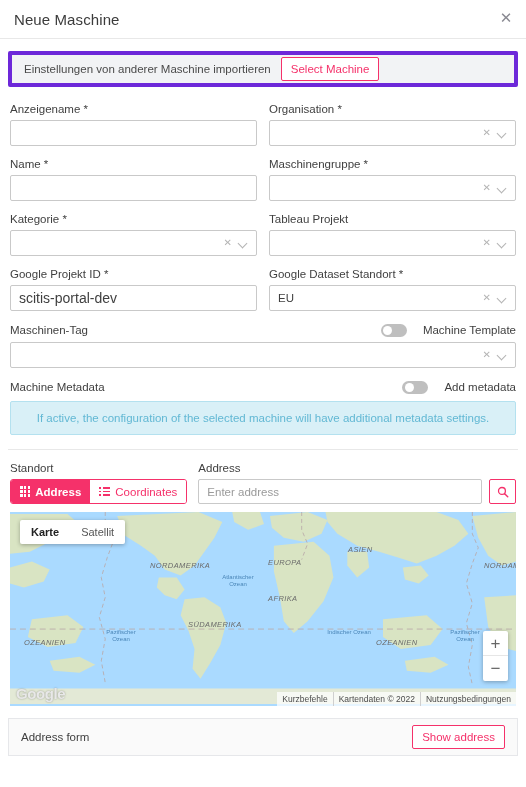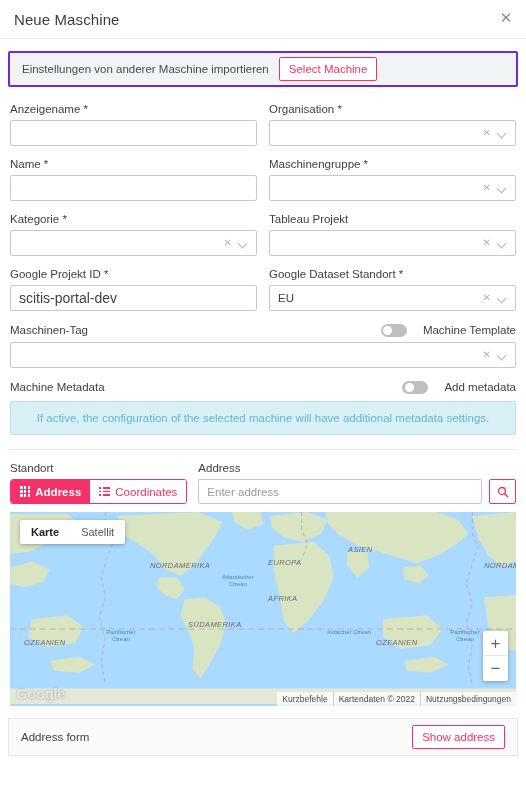--- a/index.html
+++ b/index.html
@@ -39,21 +39,21 @@
     font-size: 15px;
     color: #8a8a92;
     cursor: pointer;
     user-select: none;
   }
   
   .dlg-body { padding: 12px 8px 0 8px; }
 
   .import-bar {
     background: #f2f3f5;
-    border: 2px solid #6d28d9;
+    border: 4px solid #6d28d9;
     border-radius: 2px;
     height: 36px;
     display: flex;
     align-items: center;
     padding: 0 12px;
     margin: 0 0 15px 0;
   }
   .import-label {
     font-size: 11.5px;
     color: #4a4a4a;

